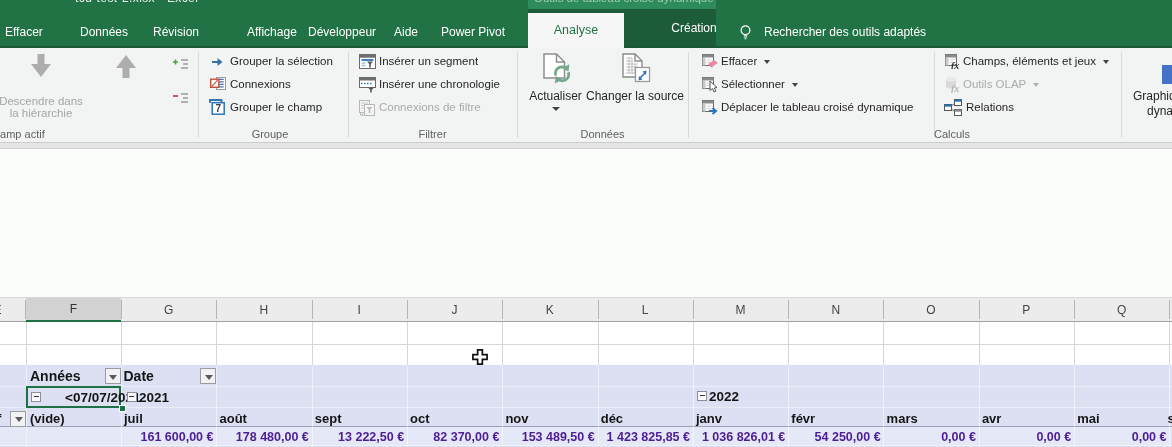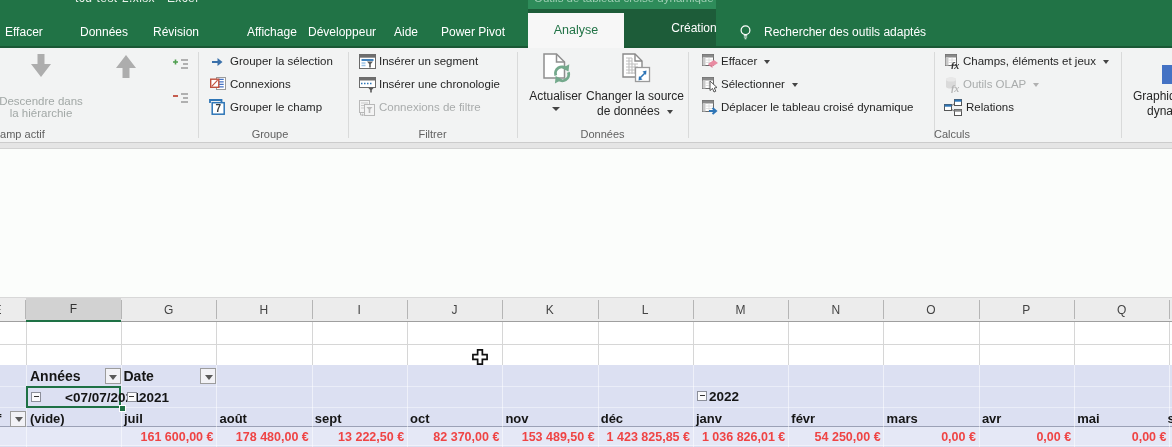--- a/index.html
+++ b/index.html
@@ -11,21 +11,21 @@
   .rtext{color:#262626;font-size:11.5px;white-space:nowrap;}
   .rtextd{color:#a9acac;font-size:11.5px;white-space:nowrap;}
   .caret{display:inline-block;width:0;height:0;border-left:3.5px solid transparent;border-right:3.5px solid transparent;border-top:4px solid #444;margin-left:4px;vertical-align:middle;}
   .caretd{display:inline-block;width:0;height:0;border-left:3.5px solid transparent;border-right:3.5px solid transparent;border-top:4px solid #b0b0b0;margin-left:4px;vertical-align:middle;}
   .vsep{position:absolute;top:52px;height:86px;width:1px;background:#d9dada;}
   .colhdr{position:absolute;top:297px;height:25px;line-height:27px;text-align:center;color:#444;font-size:12px;}
   .vline{position:absolute;background:#d6d6d6;width:1px;}
   .hline{position:absolute;background:#d6d6d6;height:1px;}
   .wvline{position:absolute;background:rgba(255,255,255,0.5);width:1px;}
   .pivottxt{position:absolute;font-weight:bold;color:#151515;font-size:13px;white-space:nowrap;}
-  .valtxt{position:absolute;font-weight:bold;color:#ef4444;font-size:12.5px;white-space:nowrap;text-align:right;}
+  .valtxt{position:absolute;font-weight:bold;color:#4c1d95;font-size:12.5px;white-space:nowrap;text-align:right;}
   .ddbtn{position:absolute;width:16px;height:16px;background:#f2f2f6;border:1px solid #9c9c9c;box-sizing:border-box;}
   .ddbtn:after{content:"";position:absolute;left:3.5px;top:5.5px;width:0;height:0;border-left:4px solid transparent;border-right:4px solid transparent;border-top:5px solid #5a5a5a;}
   .collapse{position:absolute;width:10px;height:10px;background:#fafafc;border:1px solid #8c8f9a;box-sizing:border-box;}
   .collapse:after{content:"";position:absolute;left:1.5px;top:3.5px;width:5px;height:1px;background:#333;}
 </style>
 </head>
 <body>
 <div id="root">
 
   <div class="abs" style="left:0;top:0;width:1172px;height:9px;background:#217346;"></div>
@@ -155,21 +155,20 @@
     <g stroke="#bfbfbf" stroke-width="1.1">
       <path d="M4 5 L10 5 M4 8 L10 8 M4 11 L16 11 M4 14 L16 14 M4 17 L16 17 M4 20 L16 20"></path>
       <path d="M7 5 L7 21 M10 5 L10 21 M13 11 L13 21"></path>
     </g>
     <rect x="13.5" y="14.5" width="14" height="14" fill="#ffffff" stroke="#9a9a9a" stroke-width="1.3"></rect>
     <path d="M17.7 25.3 L23.3 19.7" stroke="#2e75b6" stroke-width="1.6" fill="none"></path>
     <path d="M24.5 17.5 L24 22 L20.5 18.5 Z" fill="#2e75b6"></path>
     <path d="M16.5 27.5 L17 23 L20.5 26.5 Z" fill="#2e75b6"></path>
   </svg>
   <div class="abs rtext" style="left:560px;top:89px;width:150px;text-align:center;font-size:12px;">Changer la source</div>
-  <div class="abs rtext" style="left:560px;top:104px;width:150px;text-align:center;font-size:12px;">de données <span class="caret"></span></div>
 
   <svg class="abs" style="left:702px;top:54px;" width="17" height="15" viewBox="0 0 17 15">
     <rect x="0.5" y="0.5" width="11" height="11" fill="#ffffff" stroke="#6a6a6a"></rect>
     <rect x="0.5" y="0.5" width="11" height="3" fill="#8a8a8a"></rect>
     <rect x="0.5" y="3.5" width="3" height="8" fill="#c9c9c9"></rect>
     <path d="M3.5 6 L11 6 M3.5 8.5 L11 8.5 M7 3.5 L7 11" stroke="#d8d8d8" stroke-width="0.8"></path>
     <path d="M6.5 9.5 L10.5 12.5 L10.5 14 L6.5 11 Z" fill="#d97a91"></path>
     <path d="M6.5 9.5 L12 6 L16 9 L10.5 12.5 Z" fill="#e98ba2"></path>
   </svg>
   <div class="abs rtext" style="left:721px;top:55px;">Effacer <span class="caret"></span></div>

